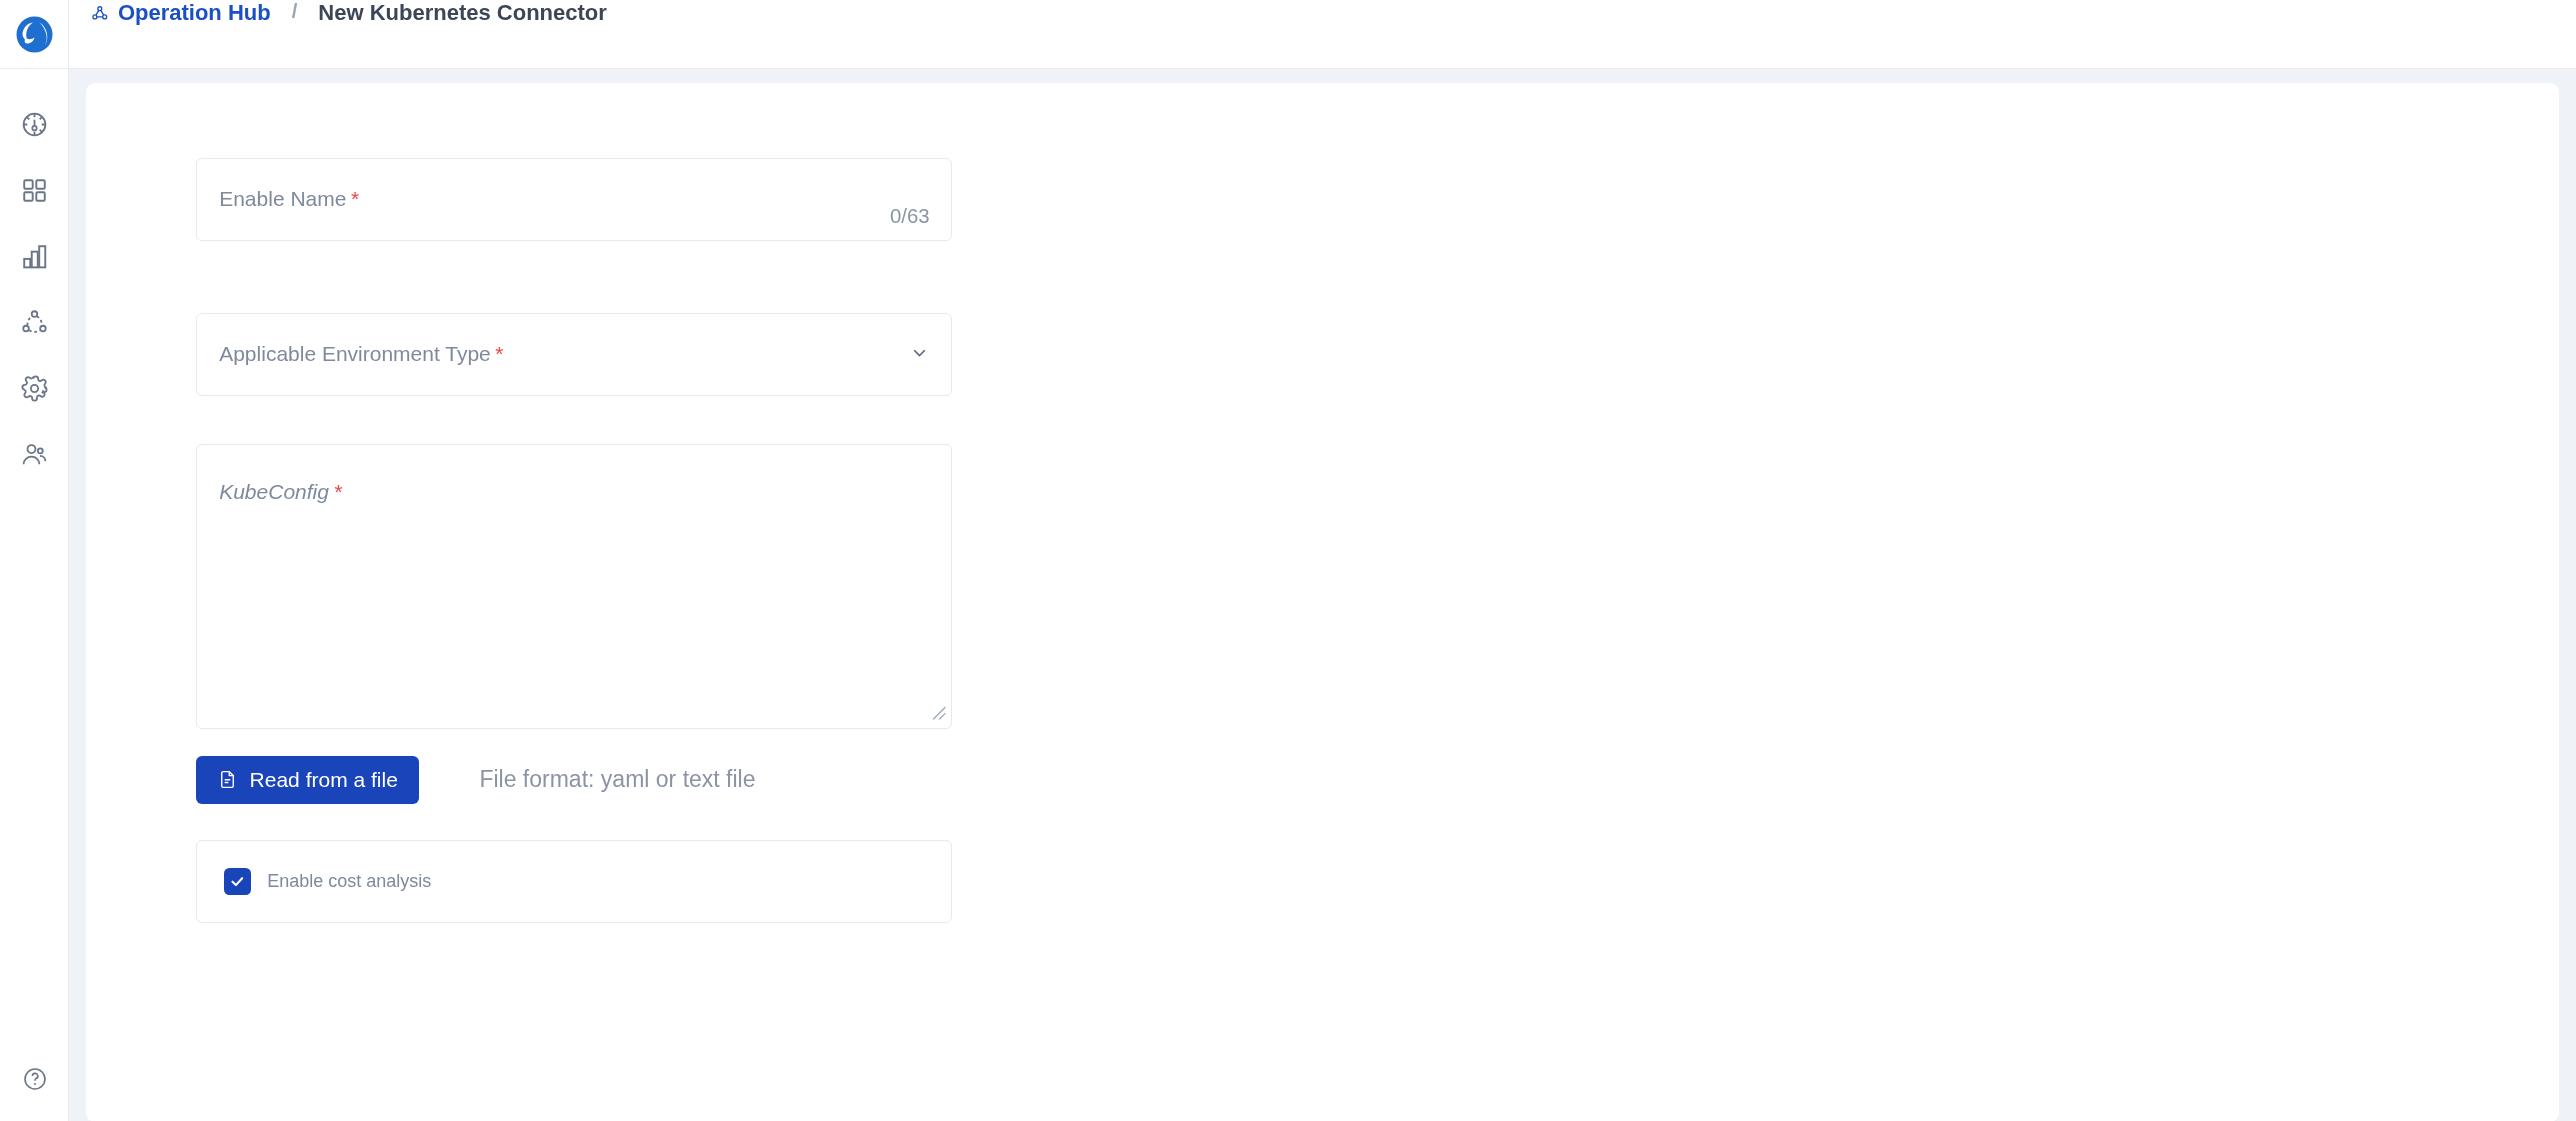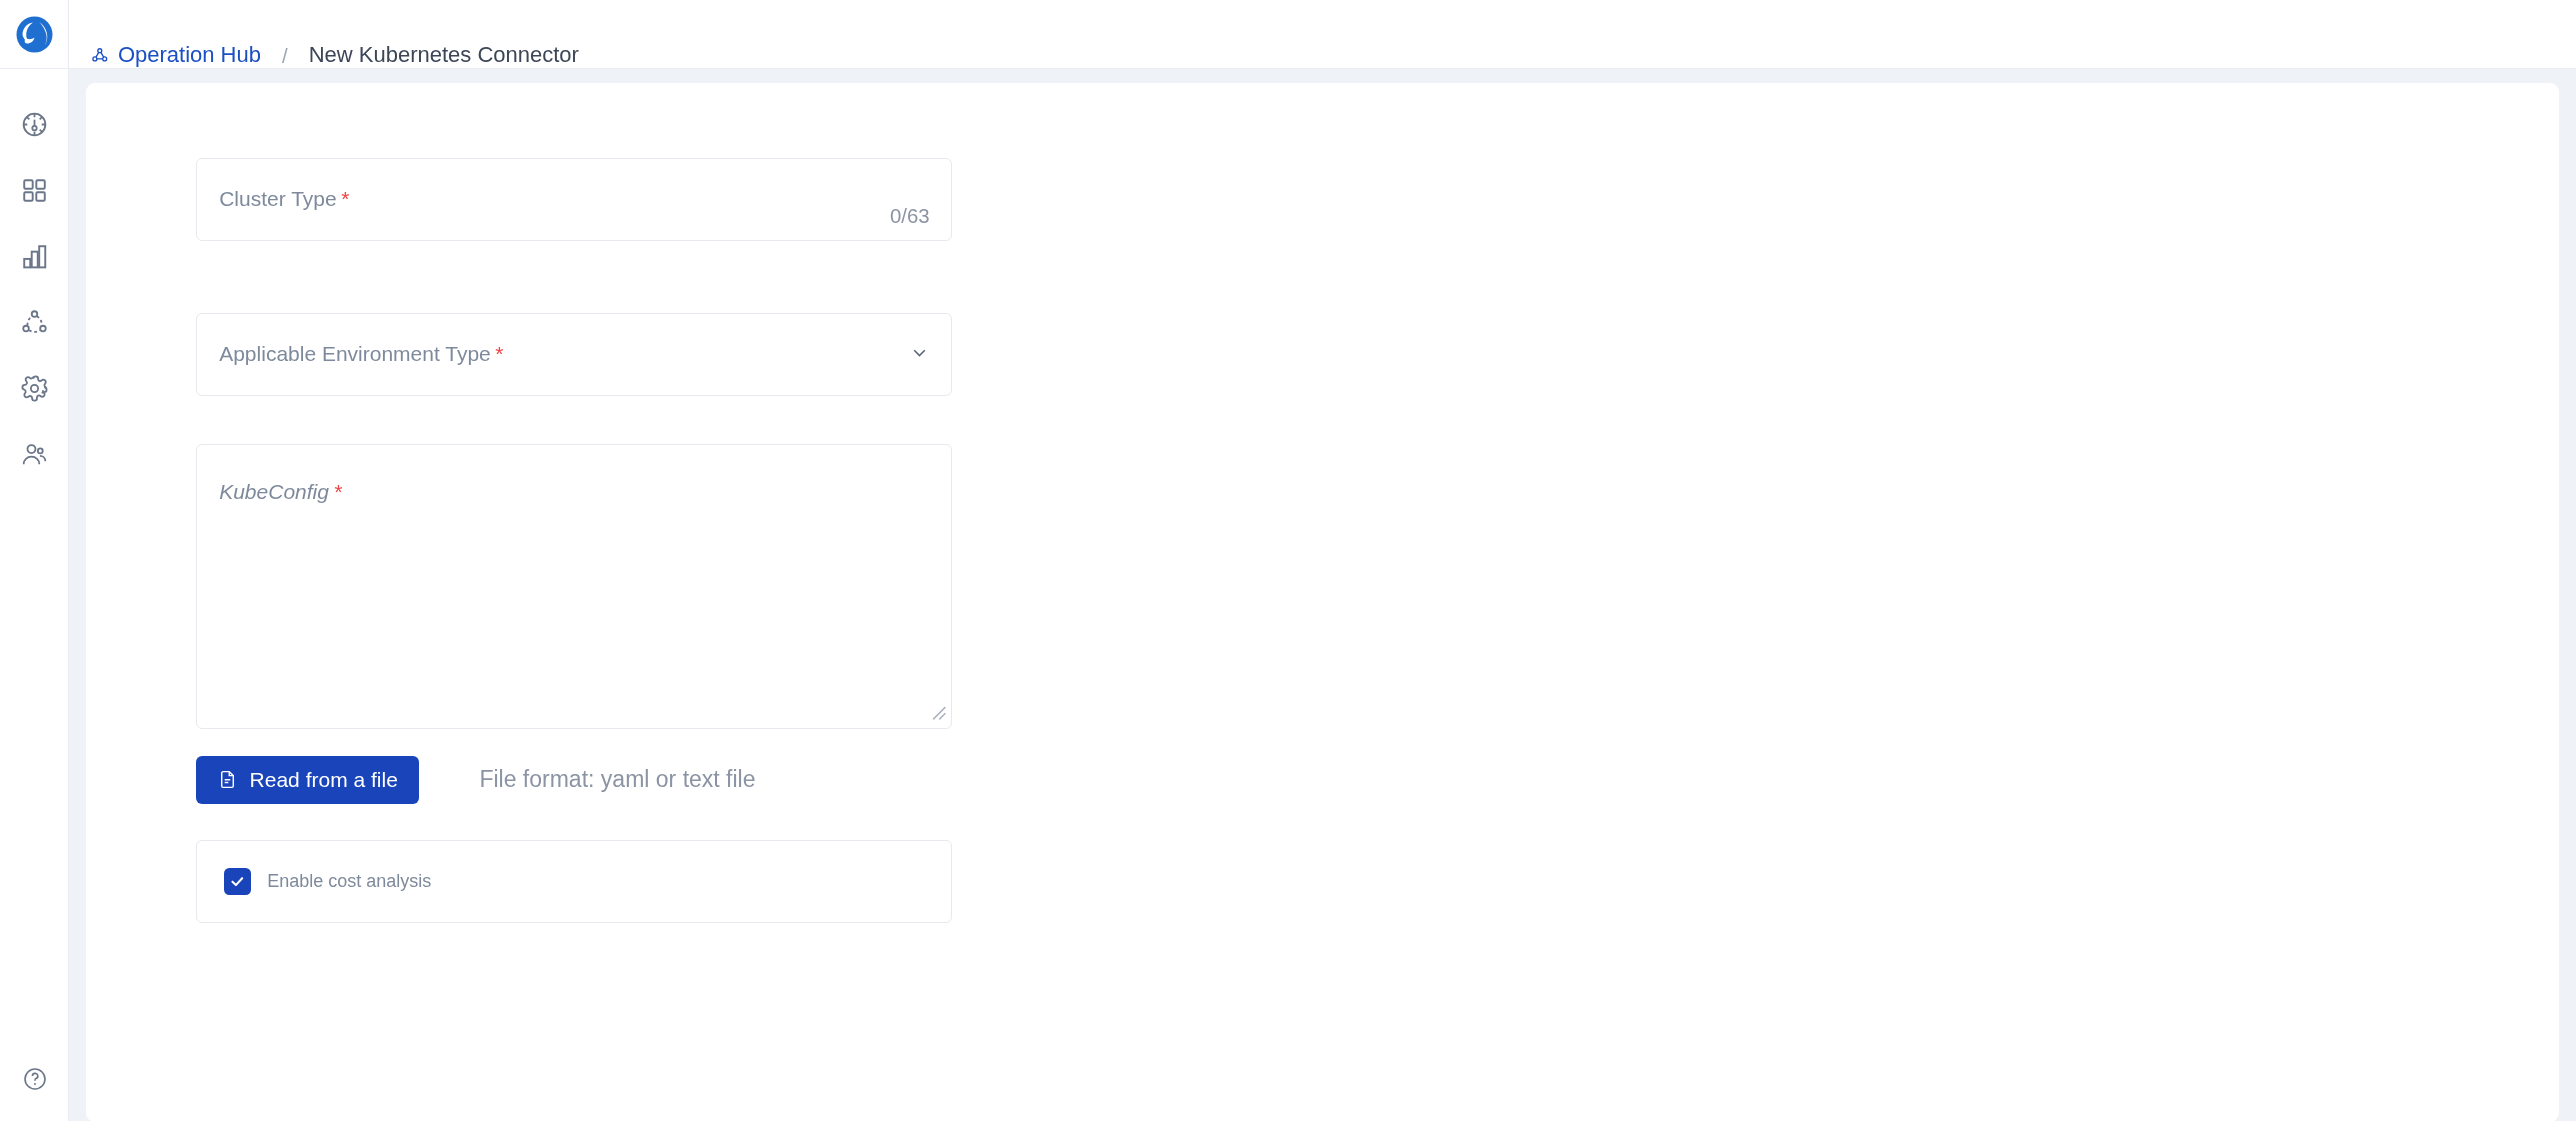--- a/index.html
+++ b/index.html
@@ -40,22 +40,23 @@
     cursor: pointer;
   }
 
   
   .right { flex: 1; display: flex; flex-direction: column; height: 1122px; min-width: 0; }
 
   .topbar {
     height: 69px; flex: 0 0 69px;
     background: #ffffff;
     border-bottom: 1.5px solid #e8ecf2;
-    display: flex; align-items: flex-end;
+    display: flex; align-items: flex-start;
     padding-left: 21px;
+    font-weight: bold;
   }
   .crumb-link {
     display: flex; align-items: center; gap: 8.3px;
     color: #1b4fc4; font-size: 22px; cursor: pointer;
     white-space: nowrap;
   }
   .crumb-sep { color: #9aa5b5; font-size: 20.4px; margin: 0 21px; }
   .crumb-current { color: #3c4657; font-size: 22px; white-space: nowrap; }
 
   .page-bg {
@@ -225,21 +226,21 @@
     </header>
 
     <div class="page-bg">
       <div class="card">
 
 
         <div class="form">
 
           <div class="field field-input">
             <span class="field-label">
-              <span>Cluster Type</span><span class="req">*</span>
+              <span>Enable Name</span><span class="req">*</span>
             </span>
             <span class="counter">0/63</span>
           </div>
 
           <div class="field field-select">
             <span class="field-label">
               <span>Applicable Environment Type</span><span class="req">*</span>
             </span>
             <span class="chev">
               <svg width="21" height="21" viewBox="0 0 24 24" fill="none" stroke="#5b667a" stroke-width="1.8">

